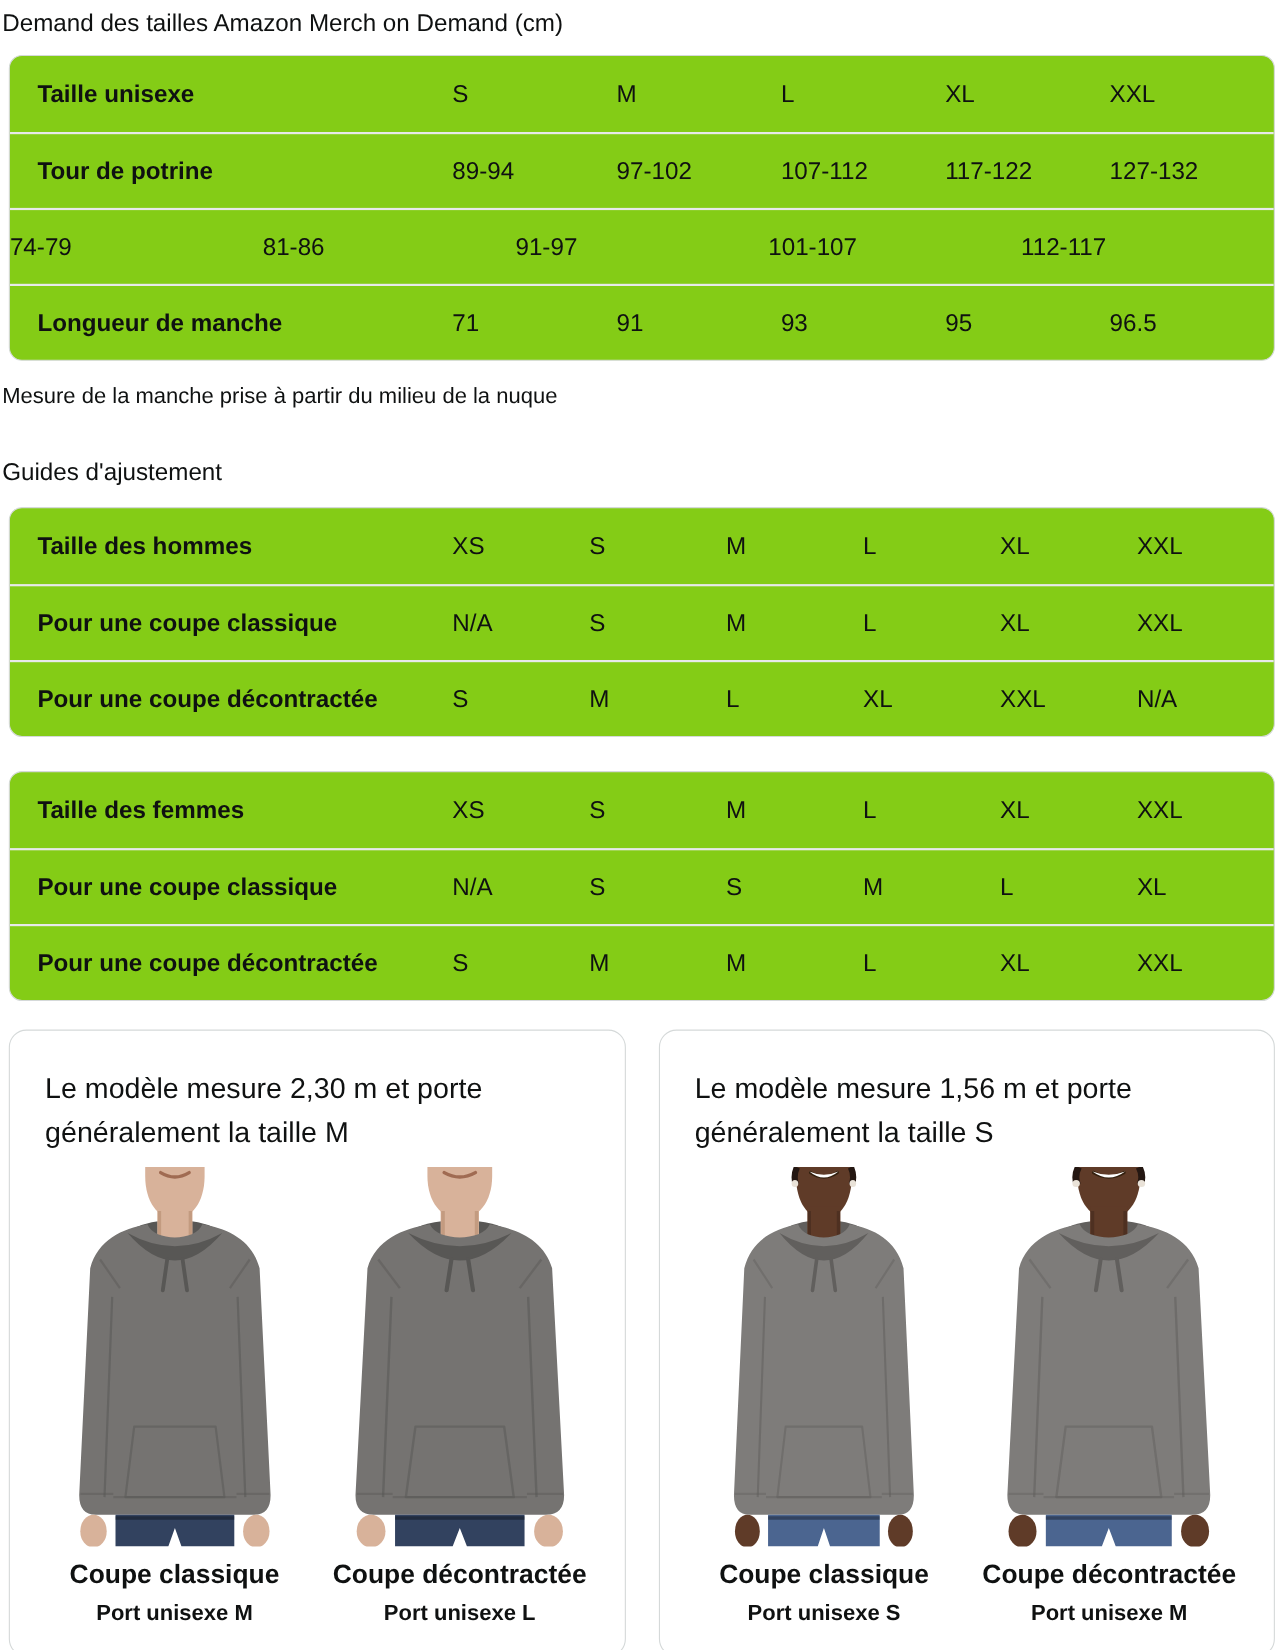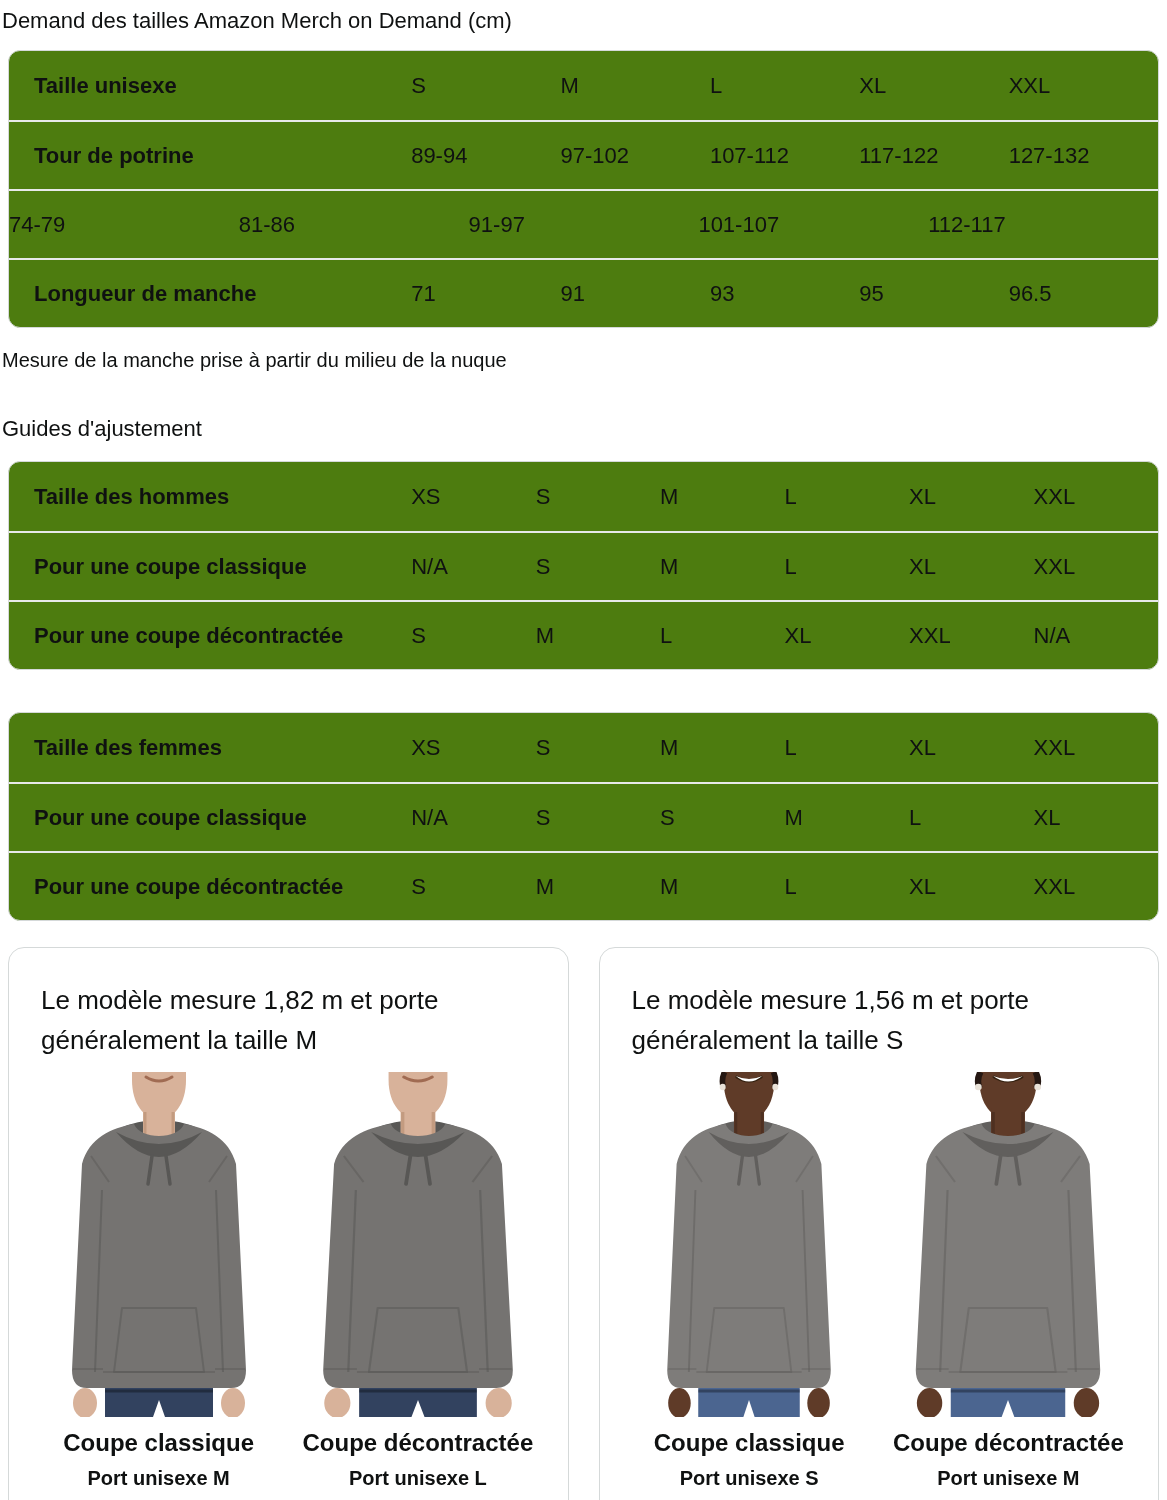--- a/index.html
+++ b/index.html
@@ -7,30 +7,30 @@
   body {
     width:1167px; height:1500px; overflow:hidden;
     background:#ffffff; color:#0f1111;
     font-family:"Liberation Sans", sans-serif;
   }
   .page { width:1167px; }
   .page-title { font-size:22px; font-weight:400; margin:8px 0 0 2px; }
   .table-wrap {
     margin:16px 8px 0 8px;
     border:1px solid #d5d9d9; border-radius:12px;
-    overflow:hidden; background:#4d7c0f;
+    overflow:hidden; background:#84cc16;
   }
   .trow { display:flex; align-items:center; height:69px; }
   .trow + .trow { border-top:2px solid #e7e9e9; }
   .tlabel { width:35%; padding-left:25px; font-weight:700; font-size:22px; }
   .tcell { flex:1; font-size:22px; padding-right:4px; }
   .note { font-size:20px; font-weight:400; margin:21px 0 0 2px; }
   .section-heading { font-size:22px; font-weight:400; margin:44px 0 0 2px; }
   #men-fit-table { margin-top:19px; }
-  #women-fit-table { margin-top:42px; }
+  #women-fit-table { margin-top:31px; }
   .cards { display:flex; gap:30px; margin:26px 8px 0 8px; }
   .card {
     flex:1; border:1px solid #d5d9d9; border-radius:16px;
     padding:24px 22px 26px 22px; background:#fff;
   }
   .card-heading { font-size:26px; line-height:40px; max-width:445px; margin:8px 0 12px 10px; }
   .photos { display:flex; gap:4px; justify-content:space-between; }
   .photos figure { margin:0; flex:1; text-align:center; }
   svg.model { width:240px; height:345px; display:block; margin:0 auto; }
   .cap-fit { font-weight:700; font-size:24px; margin-top:12px; }
@@ -172,21 +172,21 @@
       <div class="tcell">M</div>
       <div class="tcell">L</div>
       <div class="tcell">XL</div>
       <div class="tcell">XXL</div>
     </div>
   </div>
 
   <div class="cards">
 
     <div class="card">
-      <p class="card-heading">Le modèle mesure 1,82 m et porte généralement la taille M</p>
+      <p class="card-heading">Le modèle mesure 2,30 m et porte généralement la taille M</p>
       <div class="photos">
         <figure>
           <svg class="model model-male" viewBox="0 0 240 345">
             <use href="#hoodie-figure"></use>
           </svg>
           <figcaption>
             <div class="cap-fit">Coupe classique</div>
             <div class="cap-size">Port unisexe M</div>
           </figcaption>
         </figure>

